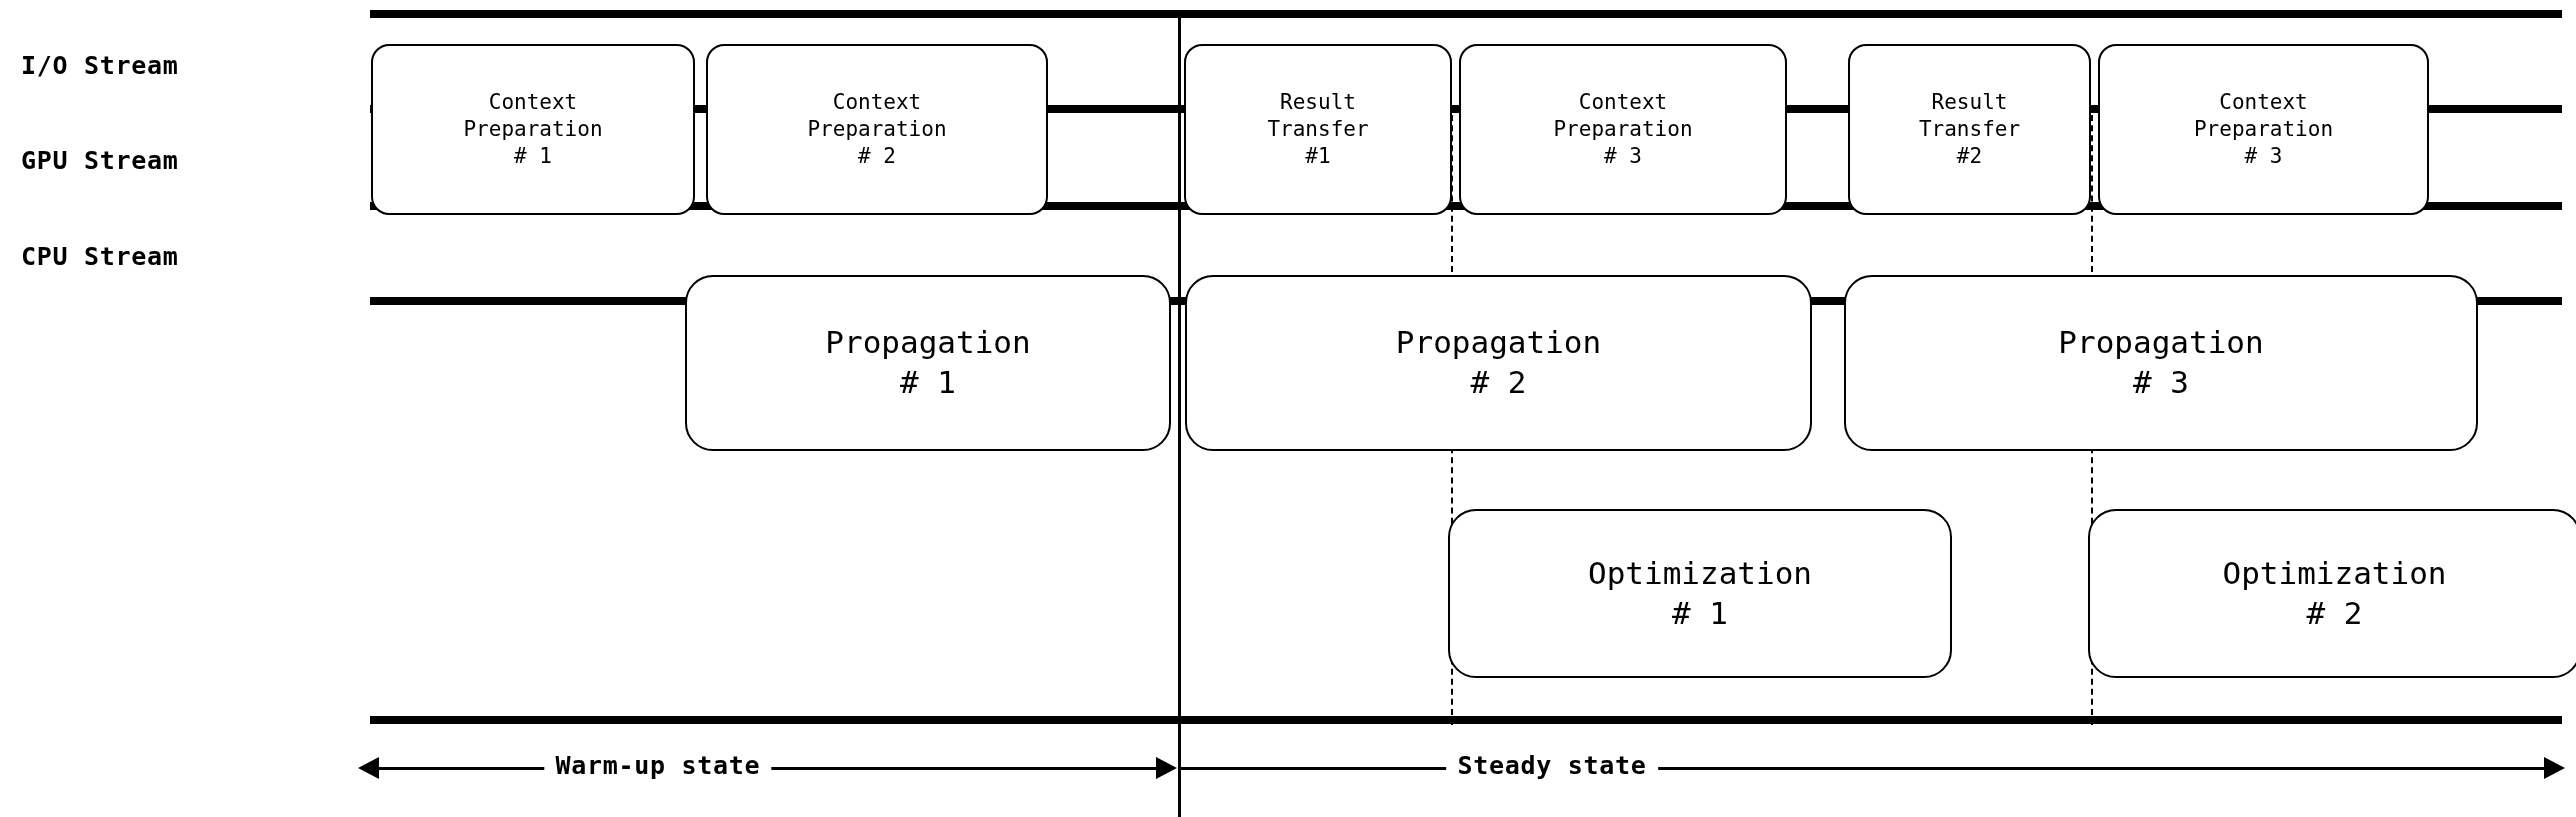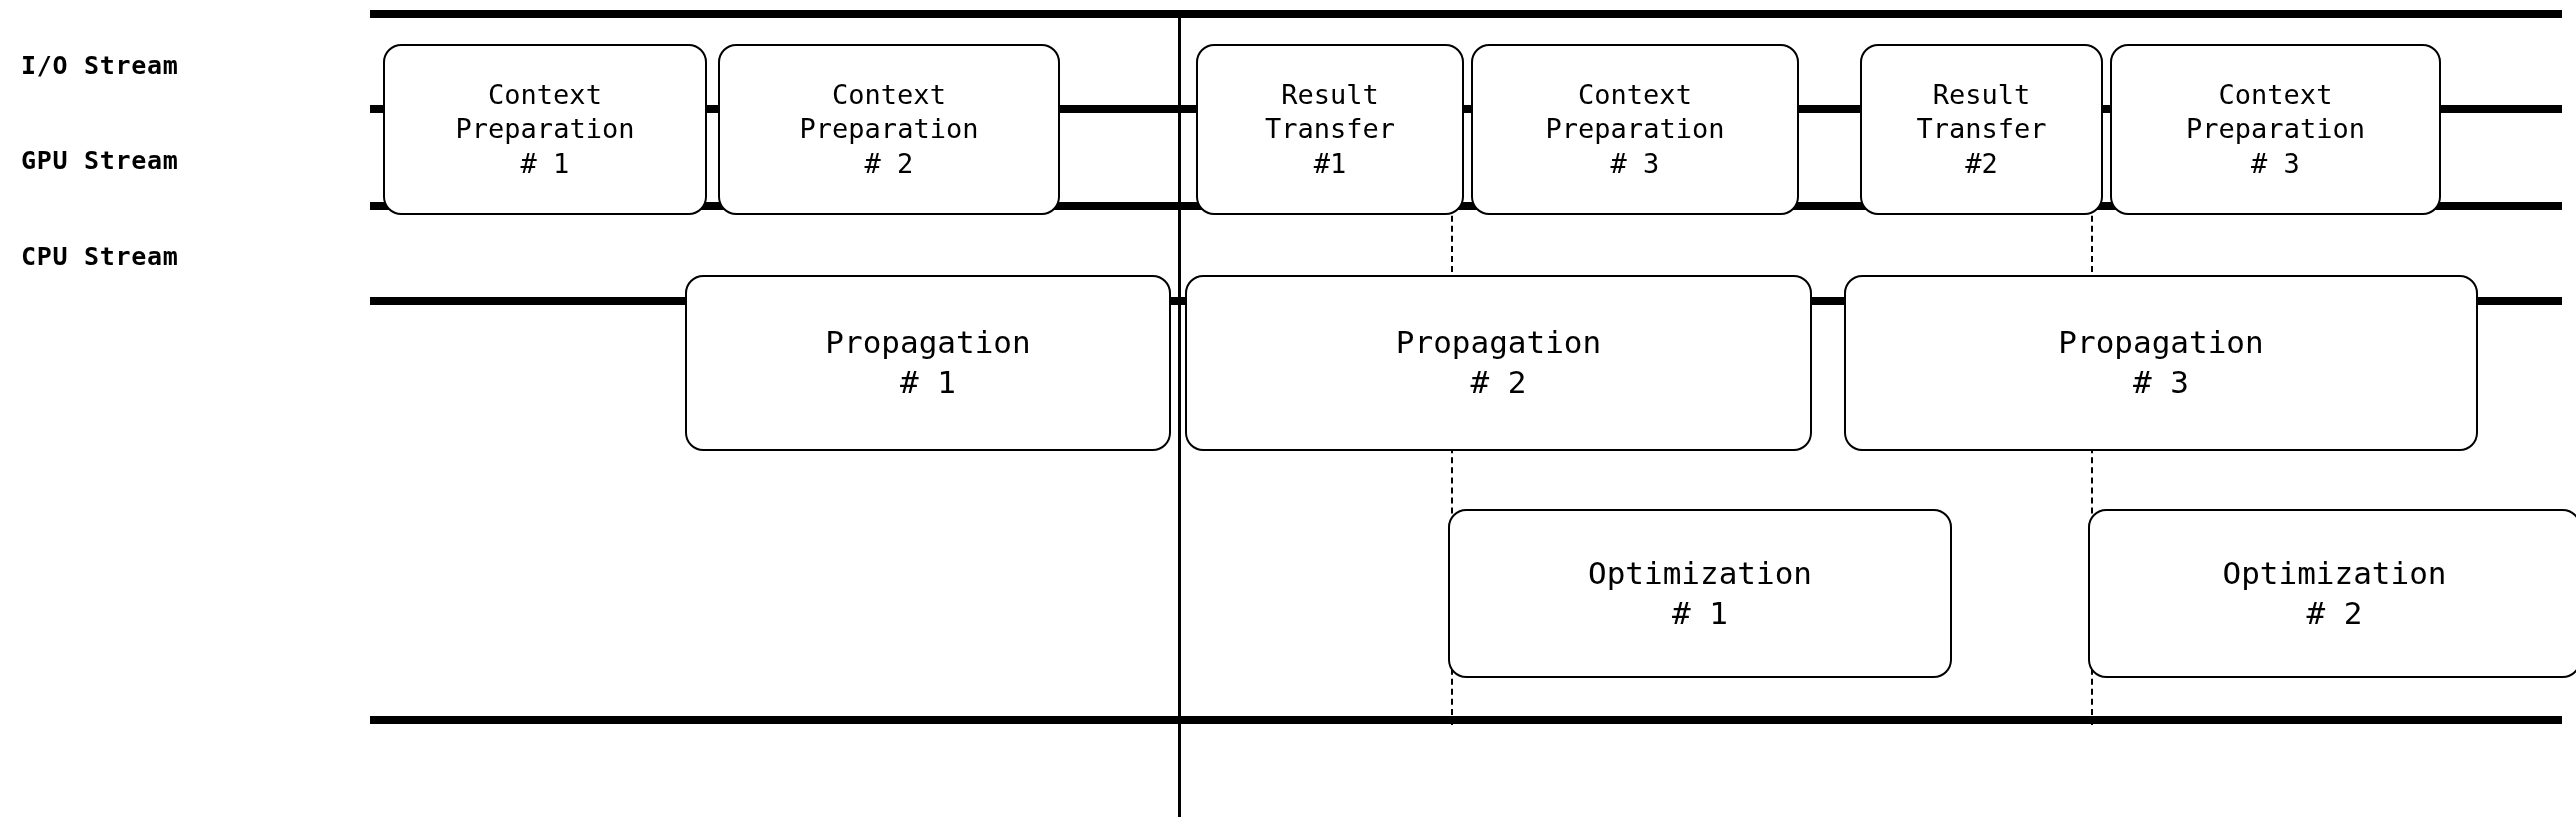--- a/index.html
+++ b/index.html
@@ -65,22 +65,22 @@
     flex-direction: column;
     align-items: center;
     justify-content: center;
     color: #000000;
     text-align: center;
     font-family: "DejaVu Sans Mono", "Liberation Mono", monospace;
     line-height: 1.28;
     white-space: nowrap;
   }
   .box .line { display: block; }
-  .box.small { font-size: 27px; margin-left: 12px; }
-  .box.large { font-size: 31px; }
+  .box.small { font-size: 21px; }
+  .box.large { font-size: 31px; border-radius: 28px; }
 
   
   .state-row {
     position: absolute;
     left: 0;
     top: 747px;
     width: 2576px;
     height: 42px;
   }
   .state-seg {
@@ -193,15 +193,31 @@
   <div class="box large" style="left:1448px; top:509px; width:504px;  height:169px;">
     <span class="line">Optimization</span>
     <span class="line"># 1</span>
   </div>
 
   <div class="box large" style="left:2088px; top:509px; width:493px;  height:169px;">
     <span class="line">Optimization</span>
     <span class="line"># 2</span>
   </div>
 
+  <div class="state-row">
+
+    <div class="state-seg" style="left:0; width:1178px;">
+      <div class="arrow-head left" style="left:358px;"></div>
+      <div class="arrow-line" style="left:378px; width:779px;"></div>
+      <div class="arrow-head right" style="left:1156px;"></div>
+      <div class="state-label" style="left:658px; transform:translateX(-50%);">Warm-up state</div>
+    </div>
+
+    <div class="state-seg" style="left:1178px; width:1398px;">
+      <div class="arrow-line" style="left:1.4px; width:1367px;"></div>
+      <div class="arrow-head right" style="left:1366px;"></div>
+      <div class="state-label" style="left:374px; transform:translateX(-50%);">Steady state</div>
+    </div>
+
+  </div>
 
 </div>
 
 
 </body></html>

